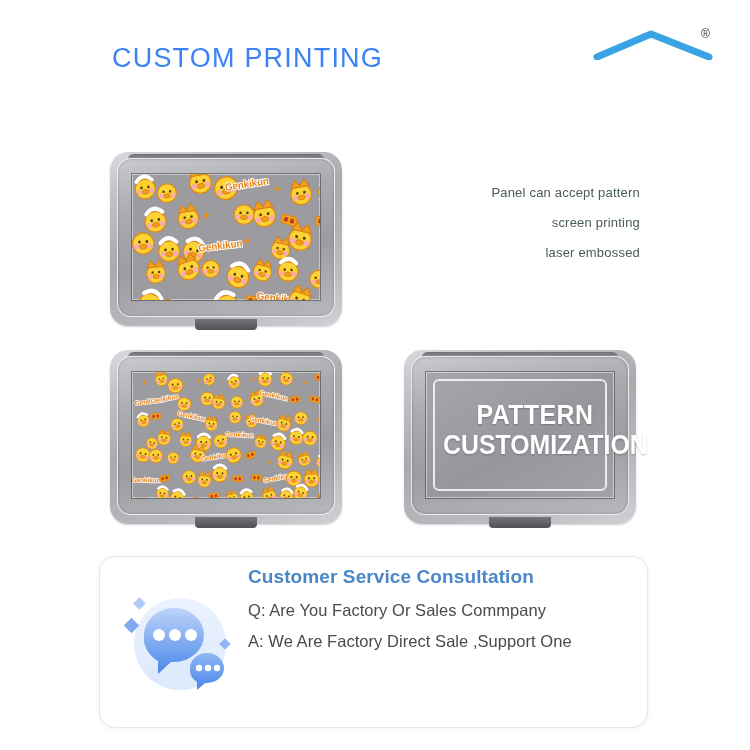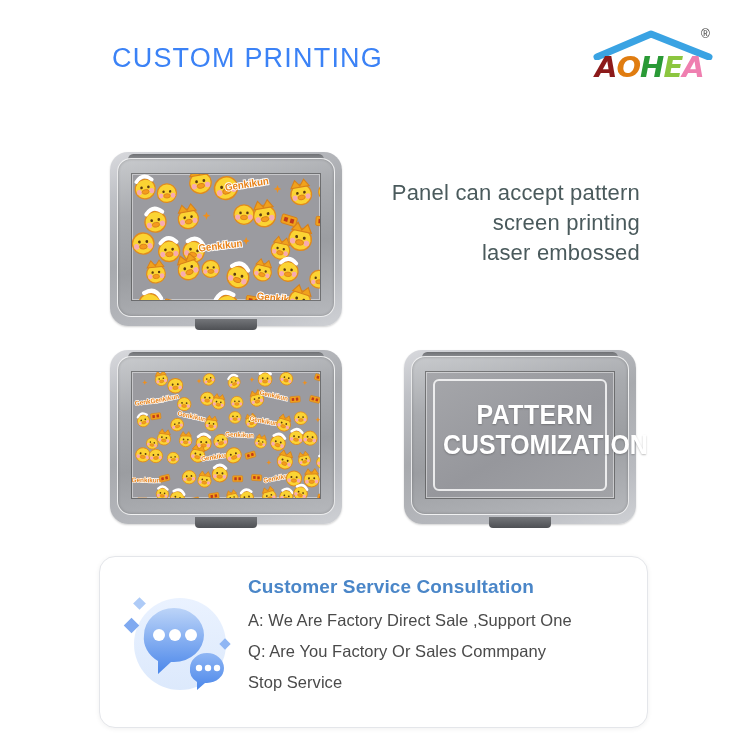--- a/index.html
+++ b/index.html
@@ -102,39 +102,39 @@
     text-shadow:0 1px 2px rgba(0,0,0,.25);
     white-space:nowrap;
   }
   #pc-text .l2{font-size:27px;letter-spacing:0;}
 
   
   #desc{
     position:absolute; left:378px; top:178px; width:262px;
     text-align:right;
     color:#4a5a5c;
-    font-size:22px;
+    font-size:13px;
     line-height:30px;
     letter-spacing:.2px;
   }
   #desc span{display:block;}
 
   
   #qa-card{
     position:absolute; left:99px; top:556px; width:547px; height:170px;
     background:#ffffff;
     border:1px solid #e4e6ea;
     border-radius:16px;
     box-shadow:0 1px 5px rgba(0,0,0,.06);
   }
   #qa-icon{
     position:absolute; left:18px; top:25px; width:120px; height:120px;
   }
   #qa-body{
-    position:absolute; left:148px; top:17px; right:10px;
+    position:absolute; left:148px; top:7px; right:10px;
   }
   #qa-title{
     color:#4a86c8;
     font-size:19px;
     font-weight:600;
     line-height:26px;
     letter-spacing:.1px;
     margin-bottom:5px;
   }
   .qa-line{
@@ -151,23 +151,20 @@
 <div id="header">
 
   <div id="headline">
     <span class="ln">CUSTOM PRINTING</span>
   </div>
 
   <div id="logo">
     <svg id="logo-roof" viewBox="0 0 120 30">
       <path d="M4 27 L58 4 L116 27" fill="none" stroke="#3aa3e3" stroke-width="7" stroke-linecap="round" stroke-linejoin="round"></path>
     </svg>
-    <div id="logo-word">
-      <span style="color:#8c1a1a">A</span><span style="color:#e07c10">O</span><span style="color:#2a9a36">H</span><span style="color:#8cc63f">E</span><span style="color:#ef7fb0">A</span>
-    </div>
     <div id="logo-reg">®</div>
   </div>
 </div>
 
 <div class="tin" style="left:110px;top:152px;width:232px;height:174px;">
   <div class="tin-topedge"></div>
   <div class="tin-rim"></div>
   <div class="tin-panel">
     <svg class="pat" id="pat1" viewBox="0 0 240 150" preserveAspectRatio="none">
         <g>
@@ -968,17 +965,16 @@
     <circle cx="81" cy="86" r="3.2" fill="#fff"></circle>
     <circle cx="90" cy="86" r="3.2" fill="#fff"></circle>
     <circle cx="99" cy="86" r="3.2" fill="#fff"></circle>
     <rect x="17" y="17" width="9" height="9" fill="#aecbf7" transform="rotate(45 21.5 21.5)"></rect>
     <rect x="8" y="38" width="11" height="11" fill="#7fa9f0" transform="rotate(45 13.5 43.5)"></rect>
     <rect x="103" y="58" width="8" height="8" fill="#8fb6f4" transform="rotate(45 107 62)"></rect>
   </svg>
 
   <div id="qa-body">
     <div id="qa-title">Customer Service Consultation</div>
+    <div class="qa-line">Q: Are You Factory Or Sales Commpany</div>
     <div class="qa-line"> A: We Are Factory Direct Sale ,Support  One</div>
-    <div class="qa-line">Q: Are You Factory Or Sales Commpany</div>
-    <div class="qa-line">Stop Service</div>
   </div>
 </div>
 
 </body></html>

